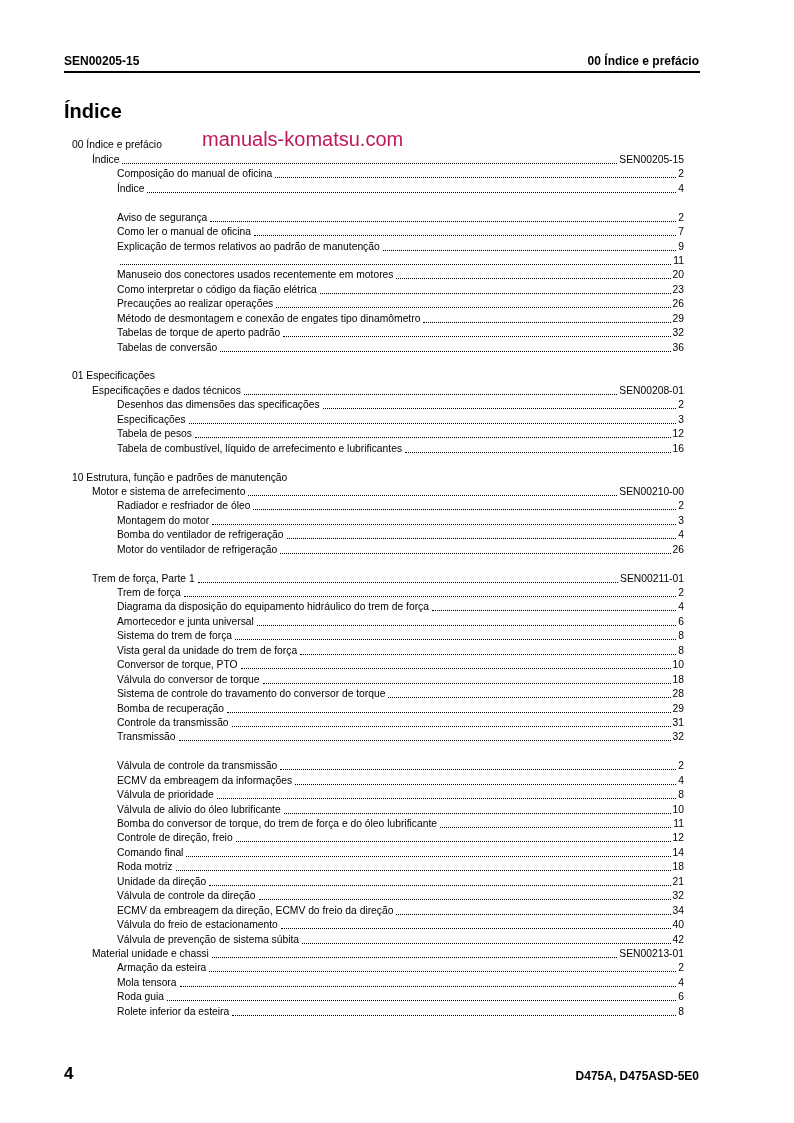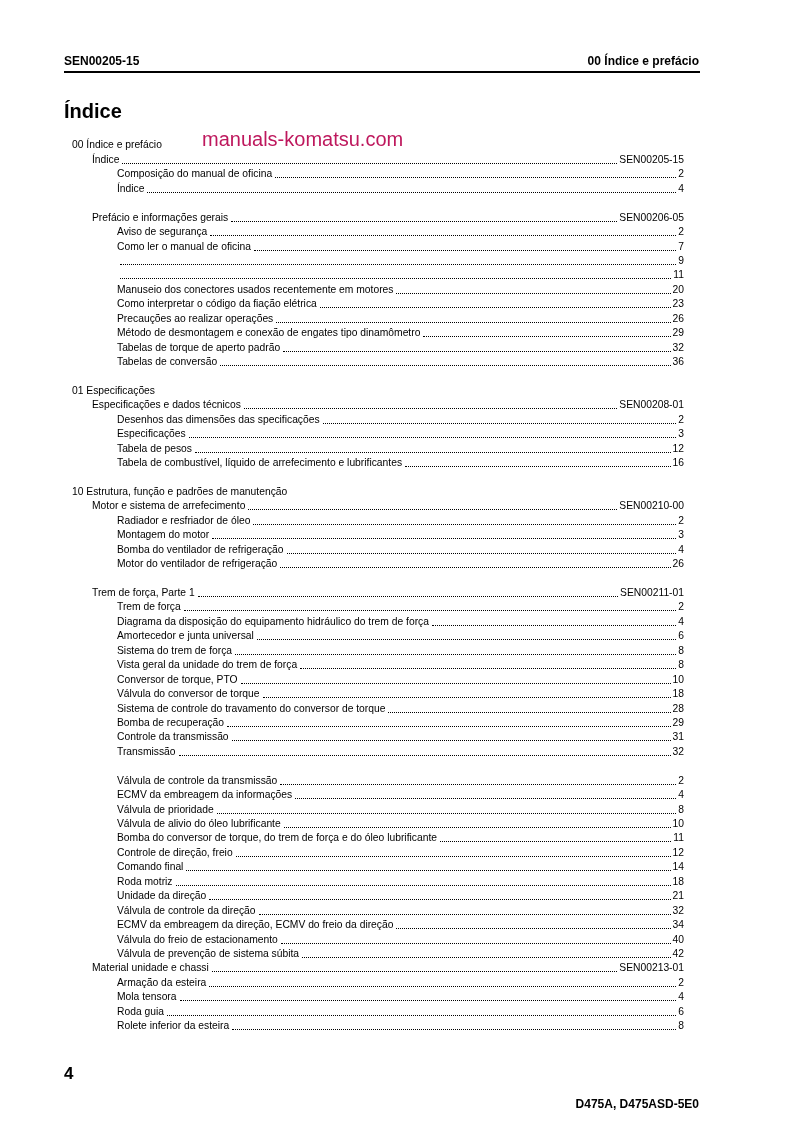--- a/index.html
+++ b/index.html
@@ -13,21 +13,21 @@
   .toc { position:absolute; left:72px; top:138px; width:612px; }
   .line { display:flex; align-items:flex-end; height:14.45px; font-size:10.3px; line-height:14px; white-space:nowrap; }
   .line.sec { }
   .line.l1 { padding-left:20px; }
   .line.l2 { padding-left:45px; }
   .line .lbl { flex:0 0 auto; }
   .line .dots { flex:1 1 auto; border-bottom:1px dotted #000; margin:0 2px 3px 3px; }
   .line .pg { flex:0 0 auto; }
   .gap { height:14.45px; }
   .foot-left { position:absolute; left:64px; top:1064px; font-size:17px; font-weight:bold; }
-  .foot-right { position:absolute; right:95px; top:1069px; font-size:12px; font-weight:bold;margin-top:28px; }
+  .foot-right { position:absolute; right:95px; top:1069px; font-size:12px; font-weight:bold; }
 </style>
 </head>
 <body>
 
 <div class="hdr hdr-left">SEN00205-15</div>
 <div class="hdr hdr-right">00 Índice e prefácio</div>
 <div class="rule"></div>
 
 <div class="title">Índice</div>
 <div class="watermark">manuals-komatsu.com</div>
@@ -45,36 +45,32 @@
       <span class="lbl">Composição do manual de oficina</span>
       <span class="dots"></span>
       <span class="pg">2</span>
     </div>
     <div class="line l2">
       <span class="lbl">Índice</span>
       <span class="dots"></span>
       <span class="pg">4</span>
     </div>
     <div class="gap"></div>
-    <div class="line l1">
-      <span class="lbl">Prefácio e informações gerais</span>
-      <span class="dots"></span>
-      <span class="pg">SEN00206-05</span>
-    </div>
     <div class="line l2">
       <span class="lbl">Aviso de segurança</span>
       <span class="dots"></span>
       <span class="pg">2</span>
     </div>
     <div class="line l2">
       <span class="lbl">Como ler o manual de oficina</span>
       <span class="dots"></span>
       <span class="pg">7</span>
     </div>
     <div class="line l2">
+      <span class="lbl">Explicação de termos relativos ao padrão de manutenção</span>
       <span class="dots"></span>
       <span class="pg">9</span>
     </div>
     <div class="line l2">
       <span class="dots"></span>
       <span class="pg">11</span>
     </div>
     <div class="line l2">
       <span class="lbl">Manuseio dos conectores usados recentemente em motores</span>
       <span class="dots"></span>

